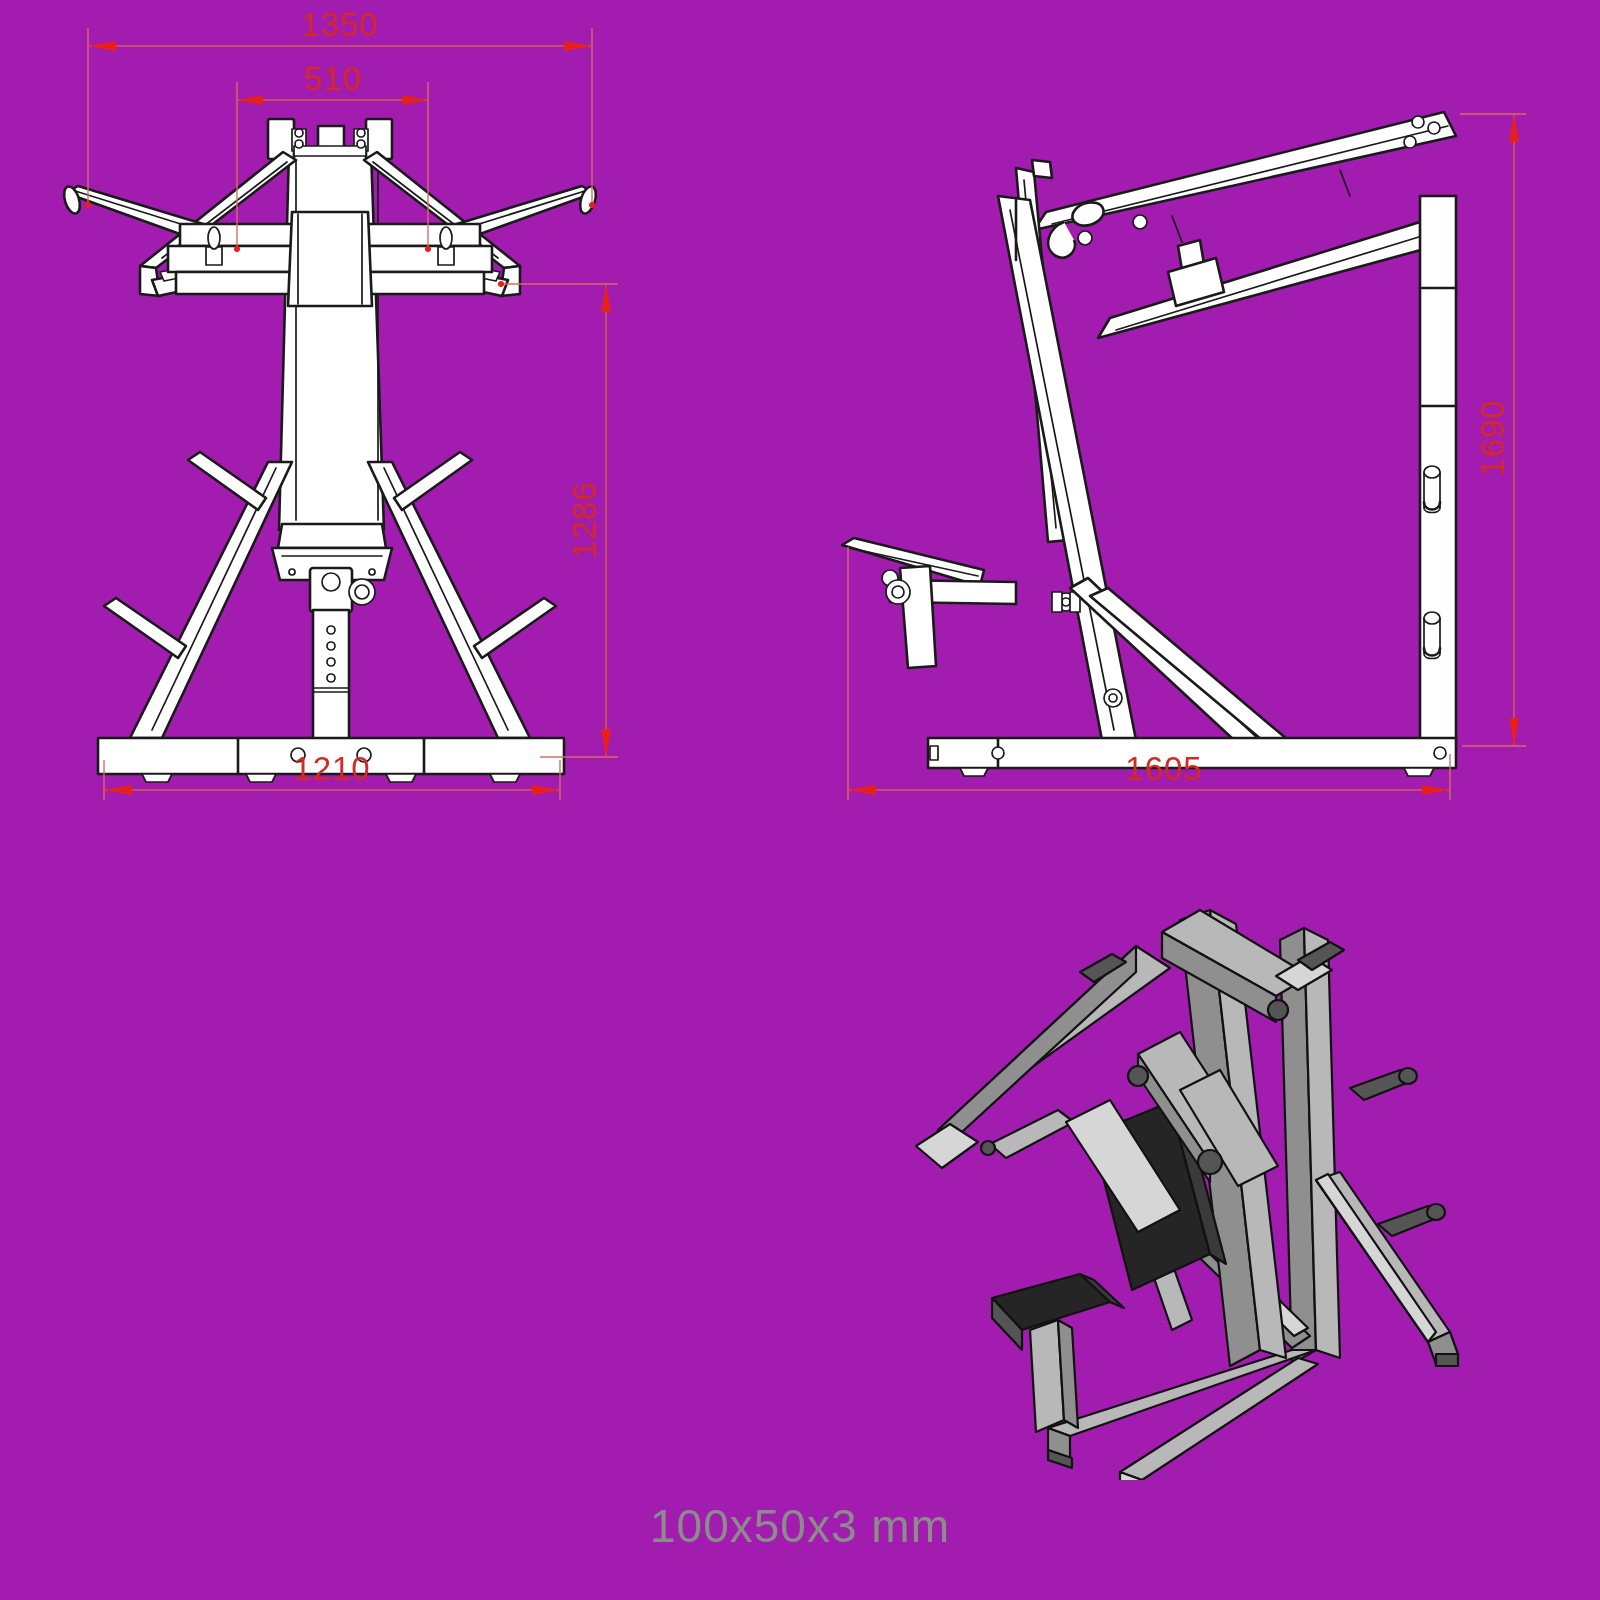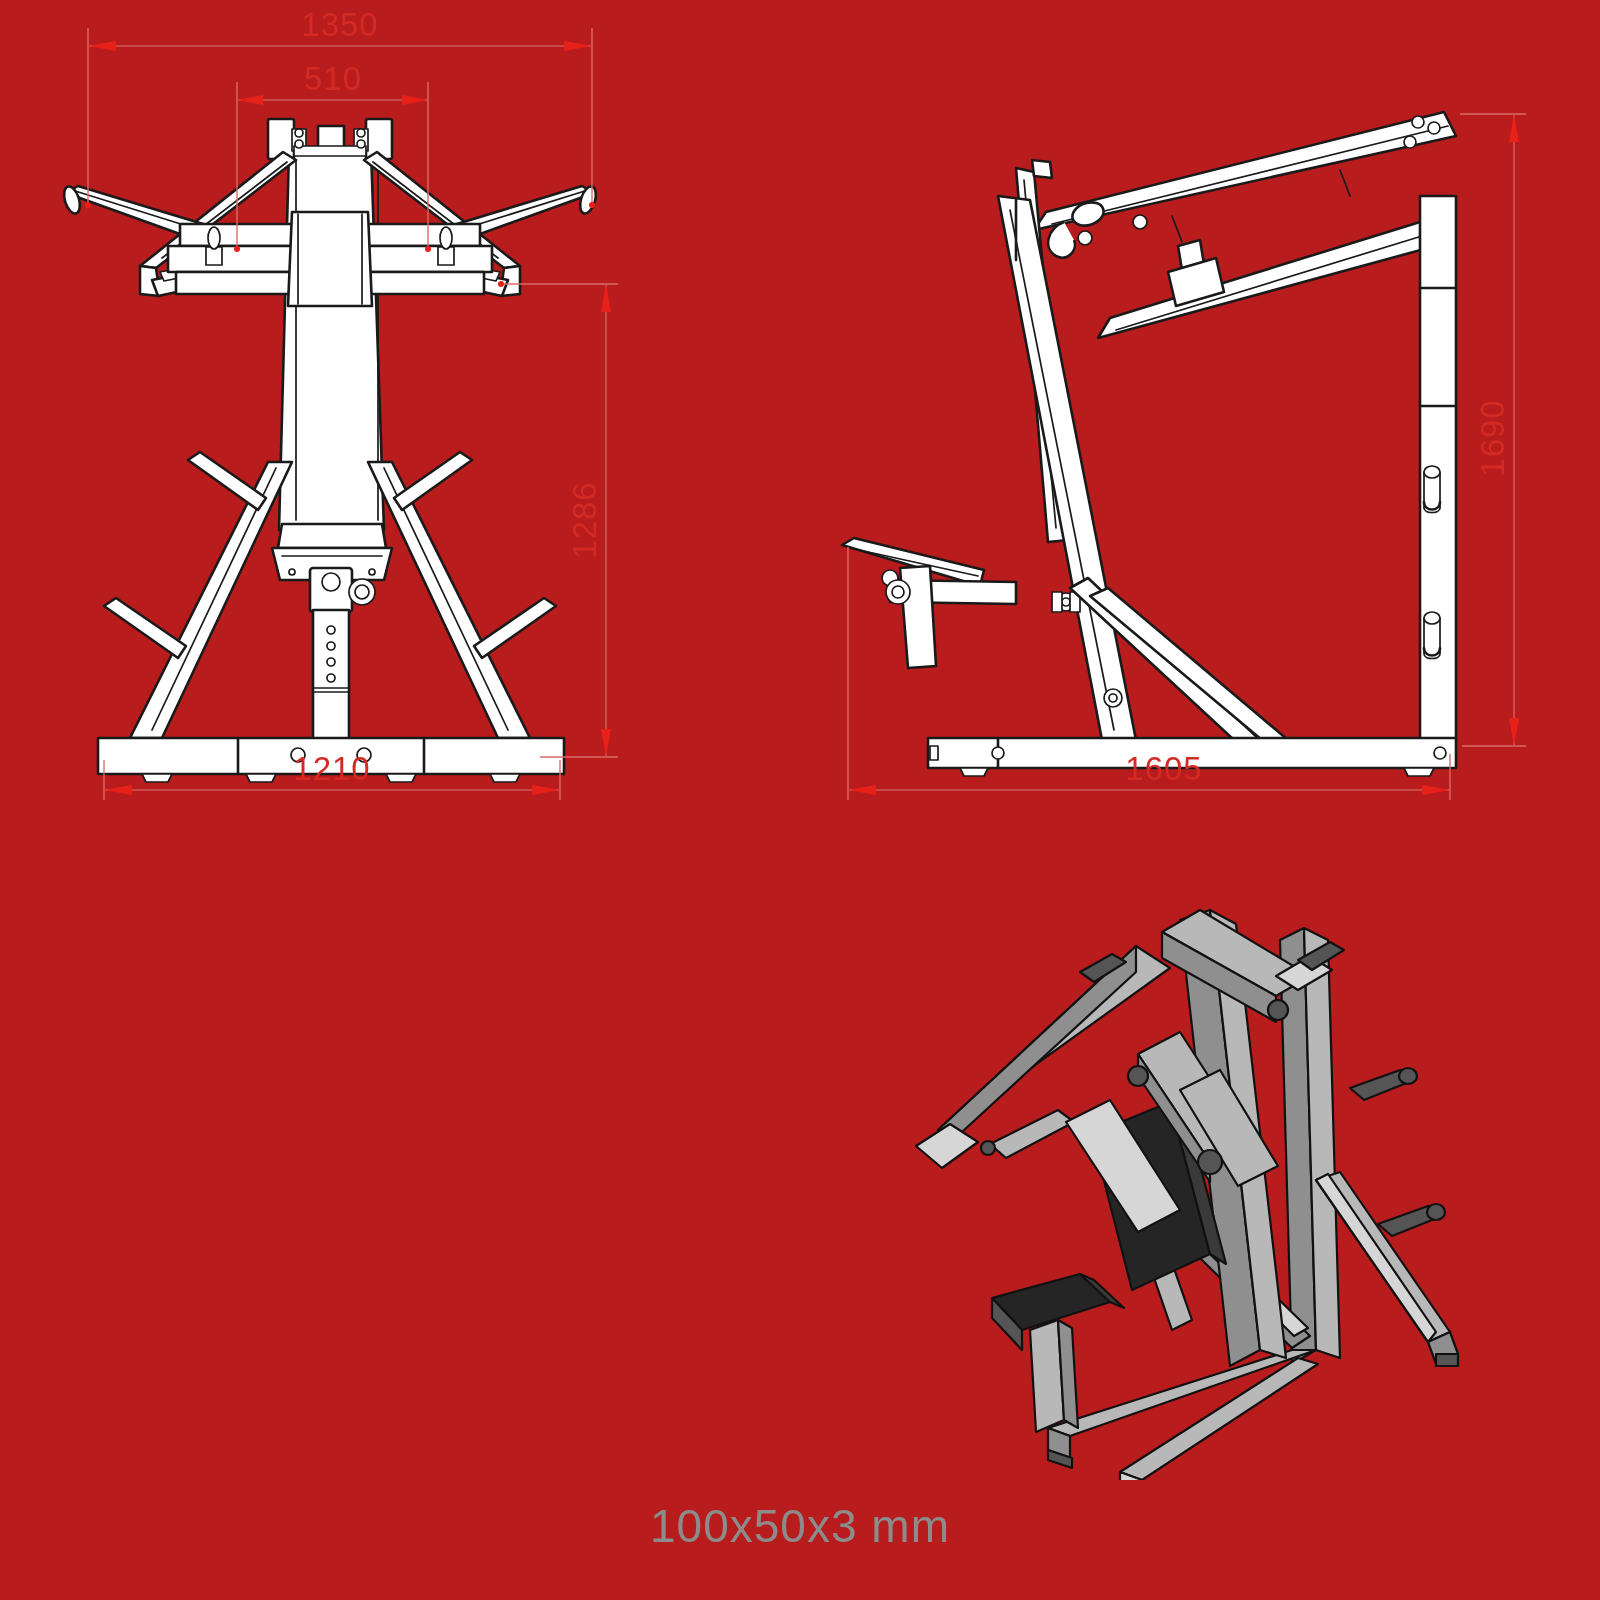--- a/index.html
+++ b/index.html
@@ -1,17 +1,17 @@
 <!DOCTYPE html>
 <html><head>
 <meta charset="utf-8">
 <style>
   html,body{margin:0;padding:0;background:#ffffff;}
   body{width:1600px;height:1600px;font-family:"Liberation Sans",sans-serif;overflow:hidden;}
-  #sheet{position:relative;width:1600px;height:1600px;background:#b91c1c;}
+  #sheet{position:relative;width:1600px;height:1600px;background:#a21caf;}
   svg{display:block;}
   .dimtxt{fill:#d42a24;font-family:"Liberation Sans",sans-serif;font-size:33px;letter-spacing:1px;}
   .captiontxt{fill:#8c8c8c;font-family:"Liberation Sans",sans-serif;font-size:46px;letter-spacing:1px;}
   .dimline{stroke:#cf5b57;stroke-width:1.6;fill:none;}
   .extline{stroke:#d96b66;stroke-width:1.4;fill:none;}
   .arrow{fill:#e8201a;stroke:none;}
   .ln{stroke:#1a1a1a;fill:none;stroke-width:2.6;stroke-linejoin:round;stroke-linecap:round;}
   .ln-thin{stroke:#1a1a1a;fill:none;stroke-width:1.7;stroke-linejoin:round;stroke-linecap:round;}
   .fillw{fill:#ffffff;stroke:#1a1a1a;stroke-width:2.6;stroke-linejoin:round;}
   .fillw-thin{fill:#ffffff;stroke:#1a1a1a;stroke-width:1.7;stroke-linejoin:round;}

